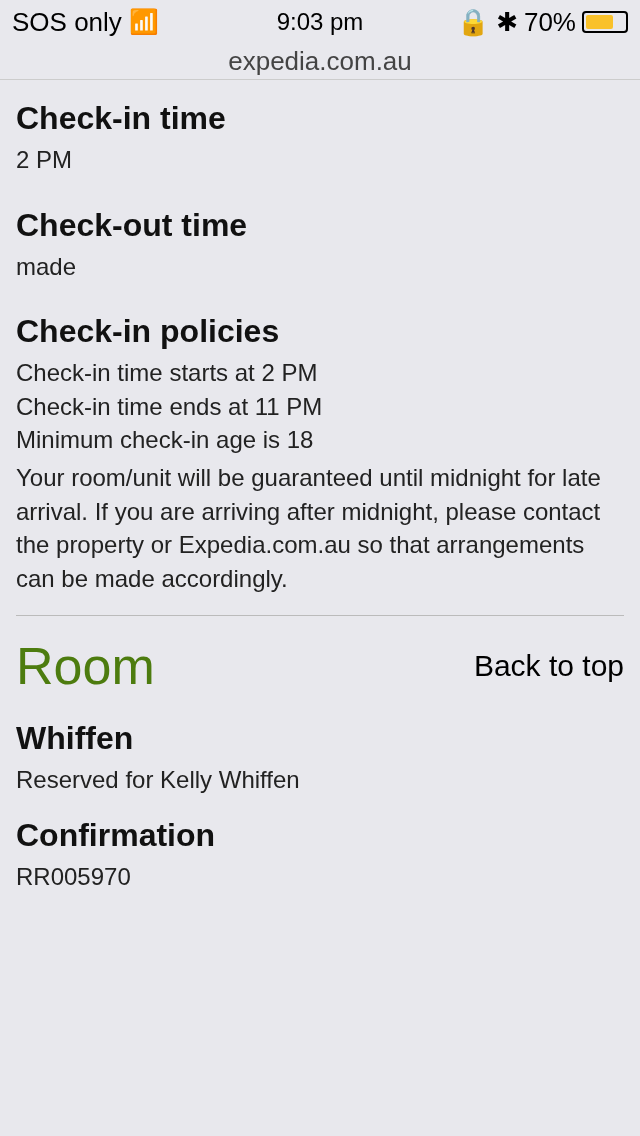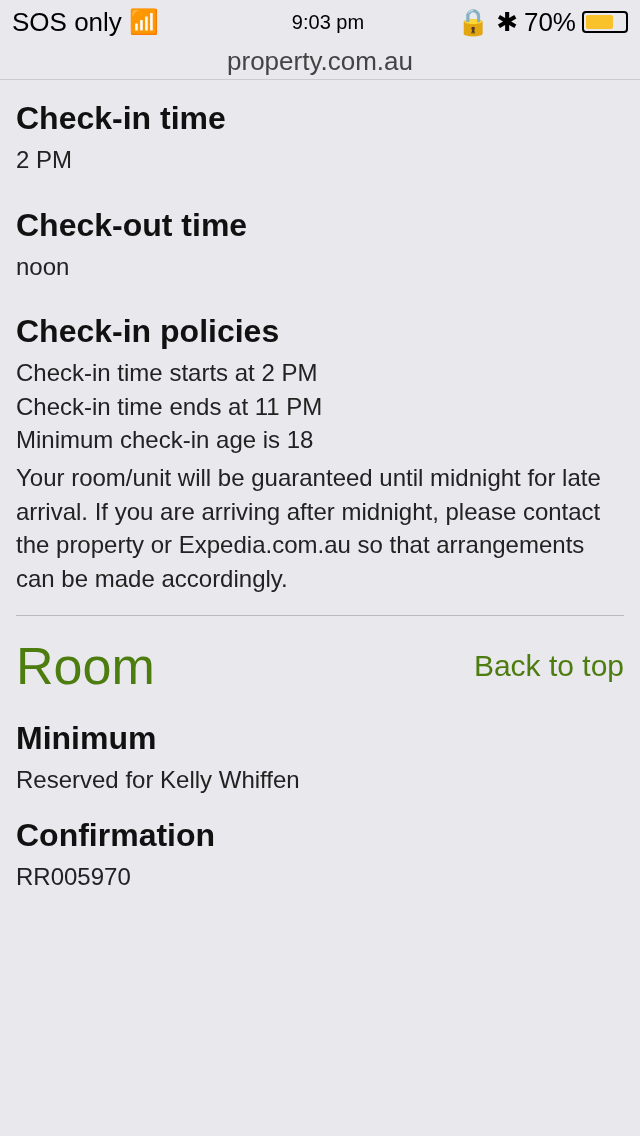--- a/index.html
+++ b/index.html
@@ -36,24 +36,23 @@
       gap: 8px;
       font-size: 26px;
       font-weight: 500;
       color: #000;
     }
 
     .status-center {
       position: absolute;
       left: 50%;
       transform: translateX(-50%);
-      font-size: 20px;
+      font-size: 24px;
       font-weight: 500;
       color: #000;
-      margin-left: 8px;
     }
 
     .status-right {
       display: flex;
       align-items: center;
       gap: 6px;
       font-size: 26px;
       color: #000;
     }
 
@@ -129,21 +128,21 @@
     }
 
     .room-title {
       font-size: 52px;
       font-weight: 400;
       color: #4d7c0f;
     }
 
     .back-to-top {
       font-size: 30px;
-      color: #4d7c0f;
+      color: #000000;
       cursor: pointer;
     }
 
     .wifi-icon {
       font-size: 24px;
     }
   </style>
 </head>
 <body>
 
@@ -159,54 +158,54 @@
     <span>70%</span>
     <div class="battery-icon">
       <div class="battery-body">
         <div class="battery-fill"></div>
       </div>
     </div>
   </div>
 </div>
 
 <div class="url-bar">
-  <span>property.com.au</span>
+  <span>expedia.com.au</span>
 </div>
 
 <div class="content">
 
   <div class="section-block">
     <div class="section-label">Check-in time</div>
     <div class="section-value">2 PM</div>
   </div>
 
   <div class="section-block" style="margin-top: 30px;">
     <div class="section-label">Check-out time</div>
-    <div class="section-value">noon</div>
+    <div class="section-value">made</div>
   </div>
 
   <div class="section-block" style="margin-top: 30px;">
     <div class="section-label">Check-in policies</div>
     <div class="section-value" style="margin-bottom: 0;">
       <div>Check-in time starts at 2 PM</div>
       <div>Check-in time ends at 11 PM</div>
       <div>Minimum check-in age is 18</div>
       <div style="margin-top: 4px;">Your room/unit will be guaranteed until midnight for late arrival. If you are arriving after midnight, please contact the property or Expedia.com.au so that arrangements can be made accordingly.</div>
     </div>
   </div>
 
   <div class="divider"></div>
 
   <div class="room-header">
     <div class="room-title">Room</div>
     <div class="back-to-top">Back to top</div>
   </div>
 
   <div class="section-block">
-    <div class="section-label">Minimum</div>
+    <div class="section-label">Whiffen</div>
     <div class="section-value">Reserved for Kelly Whiffen</div>
   </div>
 
   <div class="section-block" style="margin-top: 20px;">
     <div class="section-label">Confirmation</div>
     <div class="section-value">RR005970</div>
   </div>
 
 </div>
 

